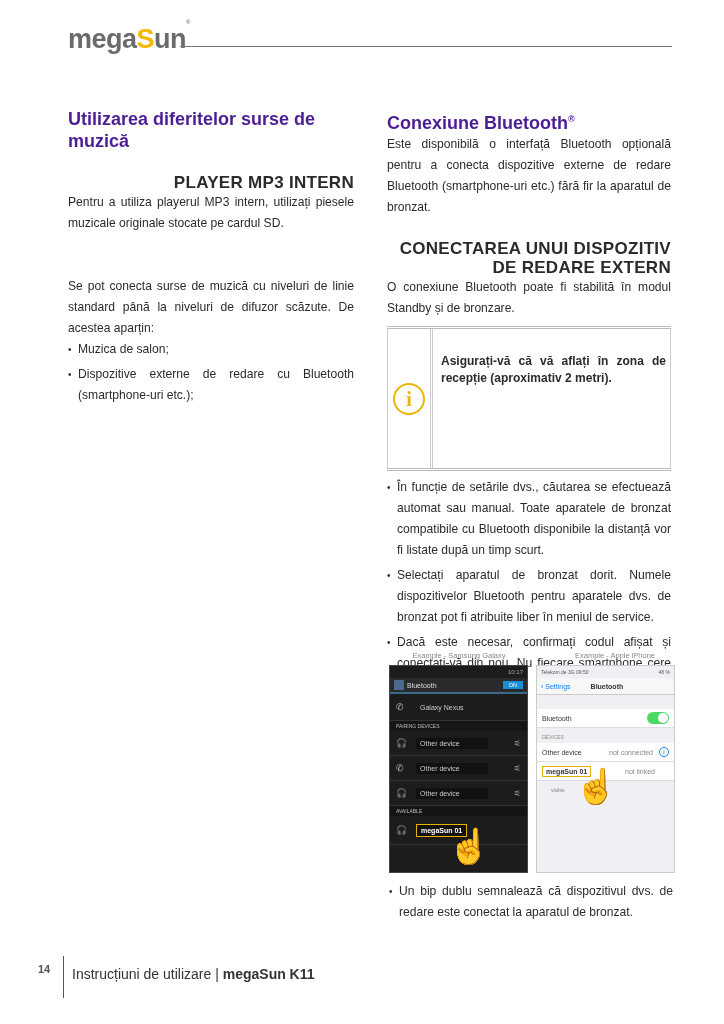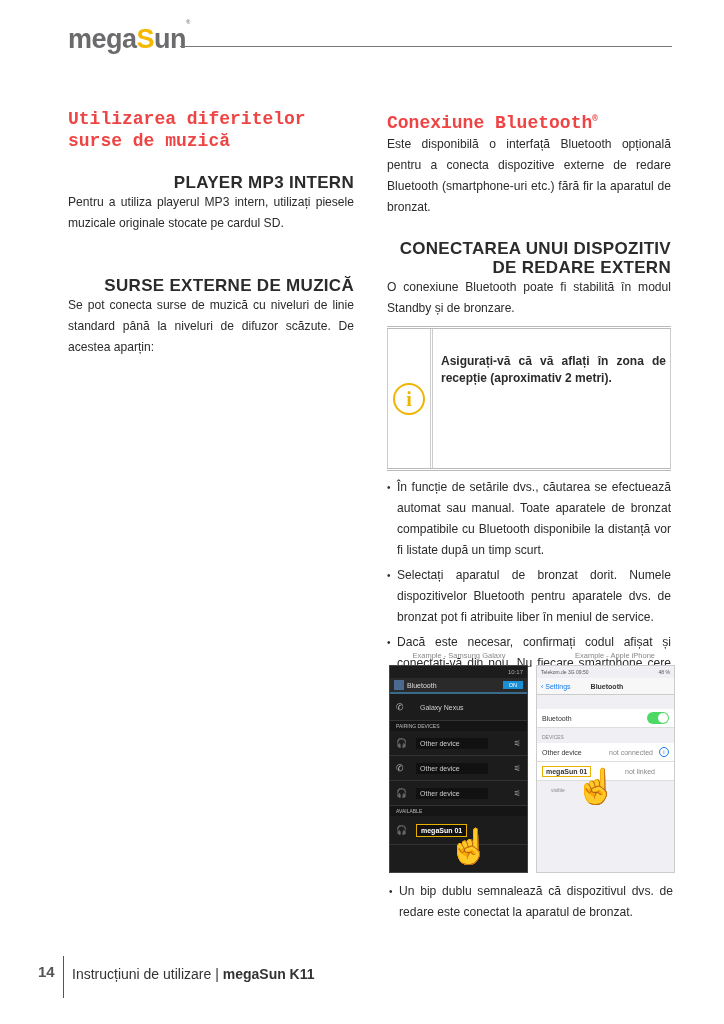--- a/index.html
+++ b/index.html
@@ -5,21 +5,21 @@
   html, body { margin:0; padding:0; background:#fff; }
   body { width:724px; height:1024px; position:relative; overflow:hidden; font-family:"Liberation Sans", sans-serif; color:#2b2b2b; }
   .logo { position:absolute; left:68px; top:20px; font-size:27px; font-weight:bold; color:#6b6b6d; letter-spacing:-0.5px; line-height:32px; }
   .logo .s { color:#f5b800; }
   .logo sup { font-size:6px; color:#888; position:relative; top:-14px; }
   .header-rule { position:absolute; left:180px; right:52px; top:46px; border-top:1px solid #777; }
 
   .col { position:absolute; top:108px; font-size:12.1px; line-height:21px; }
   .col-left { left:68px; width:286px; }
   .col-right { left:387px; width:284px; }
-  .h1 { color:#ef4444; font-weight:bold; font-size:18px; line-height:22px; margin:0;font-family:Liberation Mono, monospace; }
+  .h1 { color:#4c1d95; font-weight:bold; font-size:18px; line-height:22px; margin:0; }
   .h2 { font-weight:bold; text-transform:uppercase; font-size:17px; letter-spacing:0.3px; margin:0; line-height:19px;text-align:right; }
   p { margin:0; text-align:justify; }
   ul.bul { list-style:none; margin:0; padding:0; }
   ul.bul li { position:relative; padding-left:10px; text-align:justify; margin-bottom:4px; }
   ul.bul li::before { content:"•"; position:absolute; left:0; top:0; font-size:10px; }
   sup.reg { font-size:9px; }
 
   .info-box { margin-top:7px; border-top:3px double #bbb; border-bottom:3px double #bbb; display:flex; height:139px; }
   .info-icon-cell { width:42px; border-right:3px double #ccc; border-left:1px solid #ccc; display:flex; align-items:center; justify-content:center; }
   .info-icon { width:28px; height:28px; border:2.5px solid #f0b400; border-radius:50%; color:#f0b400; font-family:"Liberation Serif", serif; font-weight:bold; font-size:20px; line-height:28px; text-align:center; }
@@ -47,42 +47,43 @@
   .i-cell { background:#fff; height:18px; display:flex; align-items:center; padding:0 5px; border-bottom:1px solid #ddd; }
   .toggle { margin-left:auto; width:22px; height:12px; background:#4cd964; border-radius:7px; position:relative; }
   .toggle::after { content:""; position:absolute; right:1px; top:1px; width:10px; height:10px; background:#fff; border-radius:50%; }
   .i-sec { font-size:5px; color:#888; padding:6px 5px 3px; }
   .i-cell .st { margin-left:auto; color:#888; }
   .i-info { color:#1a7ef5; margin-left:6px; border:1px solid #1a7ef5; border-radius:50%; width:8px; height:8px; font-size:6px; text-align:center; line-height:8px; }
   .i-sel { border:1.5px solid #e9b000; font-weight:bold; padding:1px 3px; }
   .hand { position:absolute; font-size:34px; color:#fff; -webkit-text-stroke:1px #333; }
 
   .final { position:absolute; left:389px; top:881px; width:284px; font-size:12.1px; line-height:21px; }
-  .footer-num { position:absolute; left:38px; top:963px; font-weight:bold; color:#555; font-size:15px; }
+  .footer-num { position:absolute; left:38px; top:963px; font-weight:bold; color:#555; font-size:11px; }
   .footer-rule { position:absolute; left:63px; top:956px; height:42px; border-left:1px solid #555; }
   .footer-text { position:absolute; left:72px; top:966px; font-size:14px; color:#333; }
   .footer-text b { font-weight:bold; }
 </style>
 </head>
 <body>
 
 <div class="logo">
   <span>mega</span><span class="s">S</span><span>un</span><sup>®</sup>
 </div>
 <div class="header-rule"></div>
 
 <div class="col col-left">
   <h1 class="h1">Utilizarea diferitelor surse de muzică</h1>
   <div style="height:21px"></div>
   <h2 class="h2">PLAYER MP3 INTERN</h2>
   <p>Pentru a utiliza playerul MP3 intern, utilizați piesele muzicale originale stocate pe cardul SD.</p>
   <div style="height:42px"></div>
-  <h2 class="h2">SURSE EXTERNE DE MUZICĂ</h2>
   <p>Se pot conecta surse de muzică cu niveluri de linie standard până la niveluri de difuzor scăzute. De acestea aparțin:</p>
   <ul class="bul">
+    <li>Muzica de salon;</li>
+    <li>Dispozitive externe de redare cu Bluetooth (smartphone-uri etc.);</li>
   </ul>
 </div>
 
 <div class="col col-right">
   <h1 class="h1"><span>Conexiune Bluetooth</span><sup class="reg">®</sup></h1>
   <p>Este disponibilă o interfață Bluetooth opțională pentru a conecta dispozitive externe de redare Bluetooth (smartphone-uri etc.) fără fir la aparatul de bronzat.</p>
   <div style="height:21px"></div>
   <h2 class="h2">CONECTAREA UNUI DISPOZITIV DE REDARE EXTERN</h2>
   <p>O conexiune Bluetooth poate fi stabilită în modul Standby și de bronzare.</p>
 

